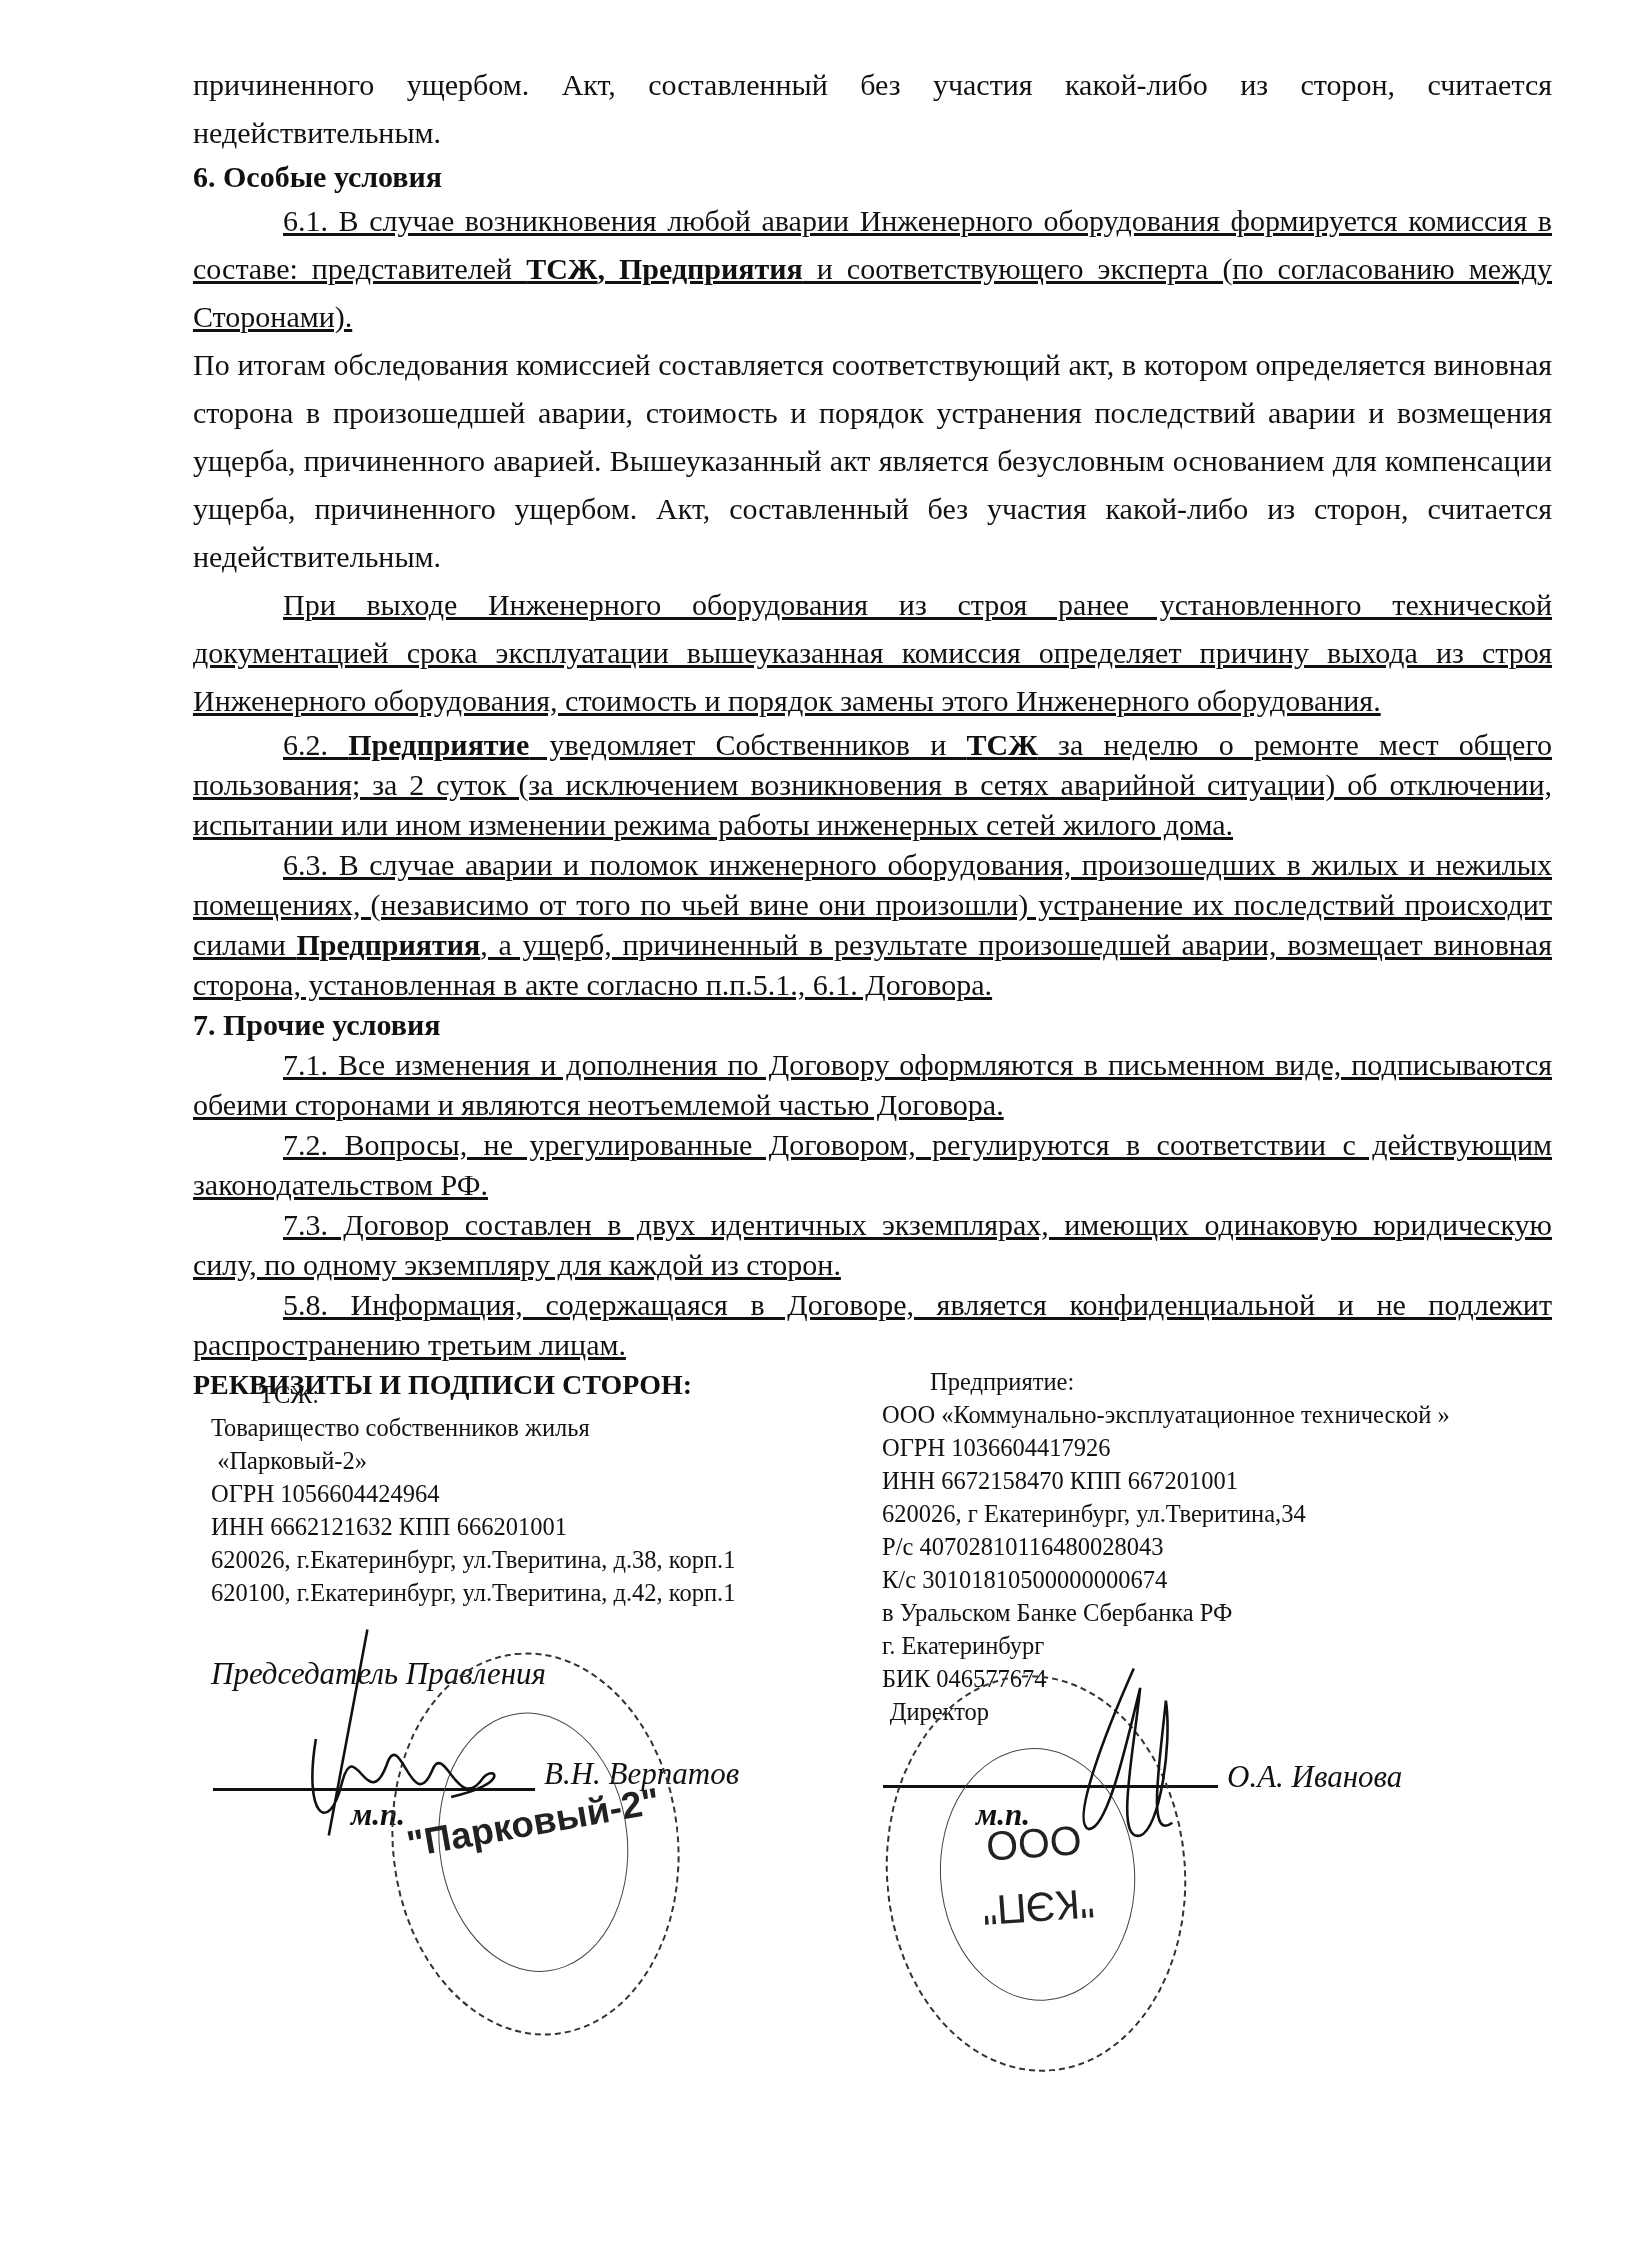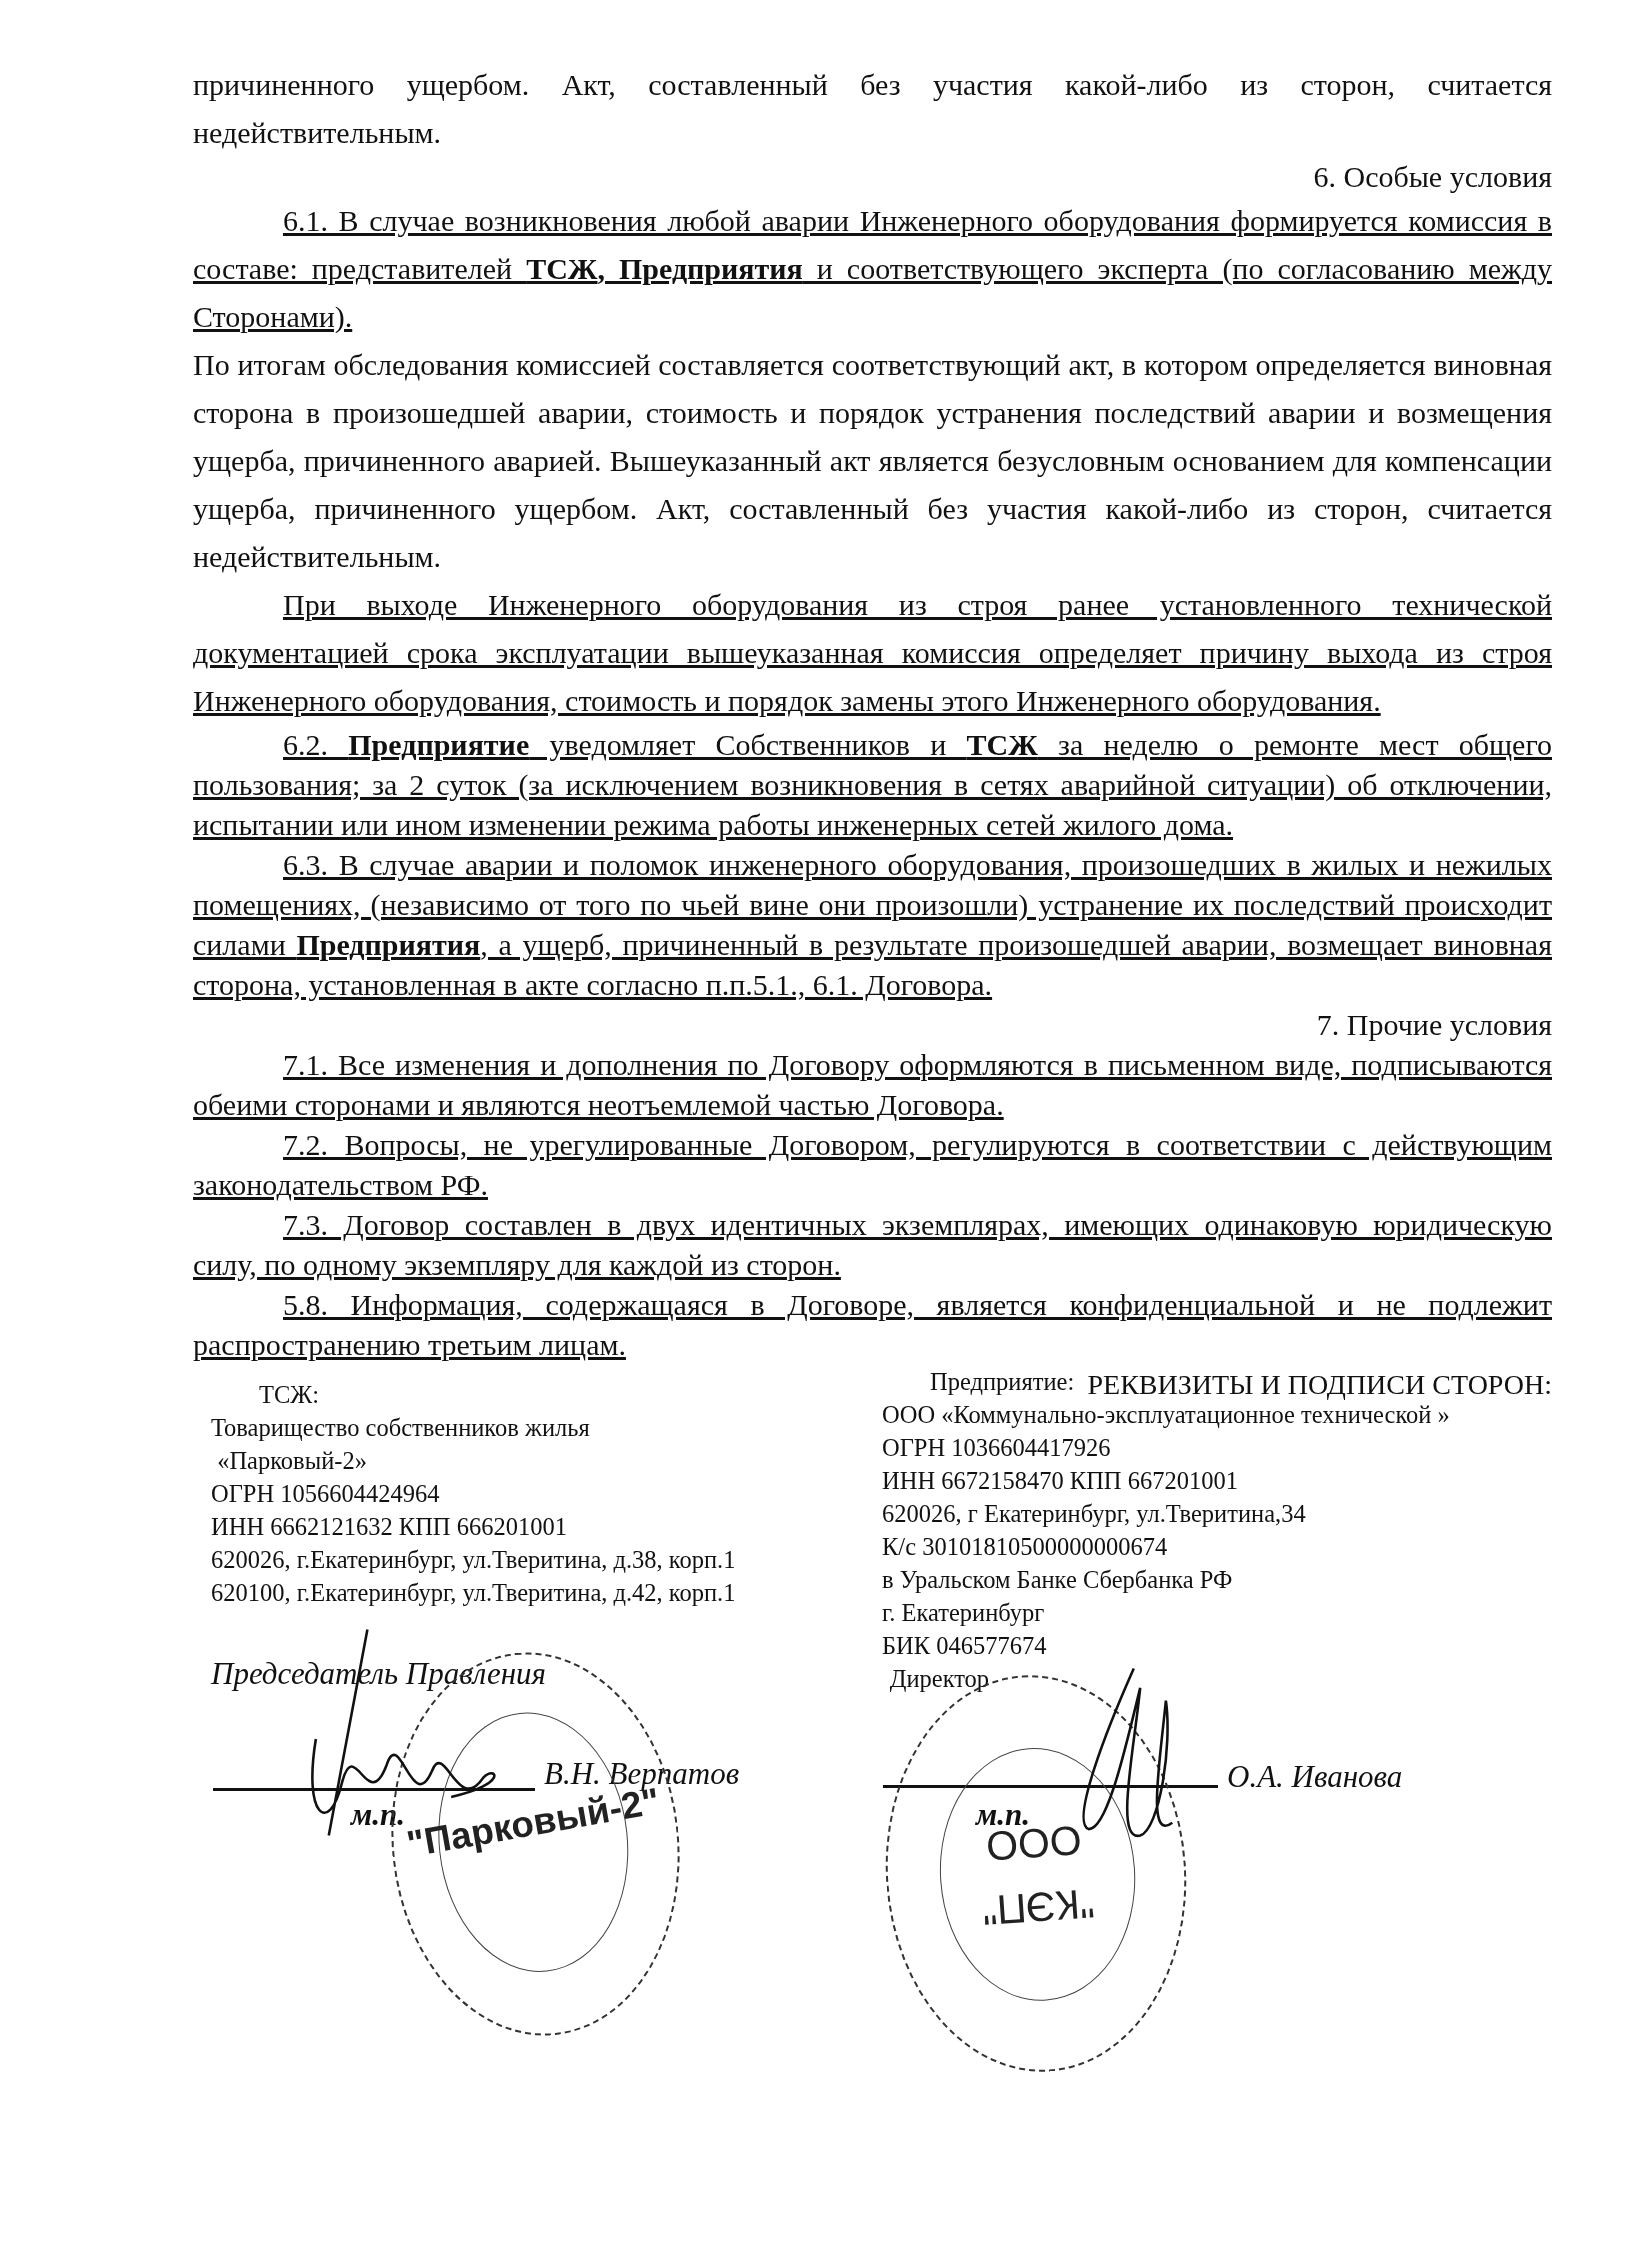--- a/index.html
+++ b/index.html
@@ -1,21 +1,21 @@
 <!DOCTYPE html>
 <html style="font-size:10.3px"><head>
 <meta charset="utf-8">
 <style>
   html, body { margin:0; padding:0; background:#ffffff; }
   body { width:1643px; height:2261px; position:relative; overflow:hidden;
          font-family:"Liberation Serif", serif; color:#111; }
   .page { position:absolute; left:193px; top:61px; width:1359px; }
   .p { font-size:30px; line-height:48px; text-align:justify; margin:0; }
   .ind { text-indent:90px;text-decoration:underline; }
-  .h { font-size:30px; font-weight:normal; text-align:right; line-height:40px; margin:0; }
+  .h { font-size:30px; font-weight:bold; text-align:left; line-height:40px; margin:0; }
   b { font-weight:bold; }
   .cols { position:absolute; left:193px; top:1359px; width:1359px; }
   .col { position:absolute; top:0; font-size:24.5px; line-height:33px; }
   .colL { left:18px; width:644px; }
   .colR { left:689px; width:709px; }
   .col .ttl { font-weight:normal;margin-left:48px; }
   .sig-label { position:absolute; font-size:31px;font-style:italic; }
   .sigline { position:absolute; height:2.6px; background:#111; }
   .stamp { position:absolute; border:2.6px dashed #333; border-radius:50%; }
   .stamp .inner { position:absolute; border:1.9px solid #444; border-radius:50%; }
@@ -59,20 +59,21 @@
     <div>ИНН 6662121632 КПП 666201001</div>
     <div>620026, г.Екатеринбург, ул.Тверитина, д.38, корп.1</div>
     <div>620100, г.Екатеринбург, ул.Тверитина, д.42, корп.1</div>
   </div>
   <div class="col colR" style="top:6.4px">
     <div class="ttl">Предприятие:</div>
     <div>ООО «Коммунально-эксплуатационное технической »</div>
     <div>ОГРН 1036604417926</div>
     <div>ИНН 6672158470 КПП 667201001</div>
     <div>620026, г Екатеринбург, ул.Тверитина,34</div>
+    <div>Р/с 40702810116480028043</div>
     <div>К/с 30101810500000000674</div>
     <div>в Уральском Банке Сбербанка РФ</div>
     <div>г. Екатеринбург</div>
     <div>БИК 046577674</div>
     <div style="padding-left:7.7px">Директор</div>
   </div>
 </div>
 
 <div class="sig-label" style="left:211px; top:1656px;">Председатель Правления</div>
 <div class="sigline" style="left:213px; top:1788px; width:322px;"></div>

